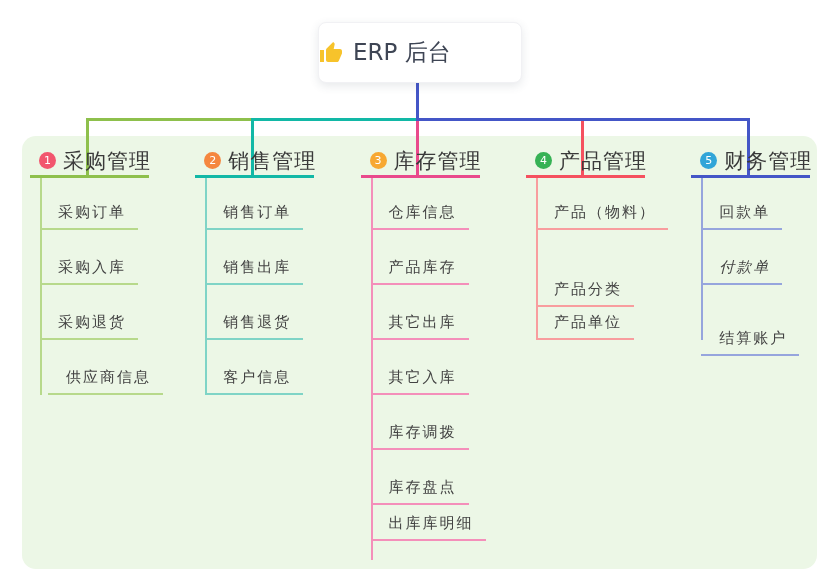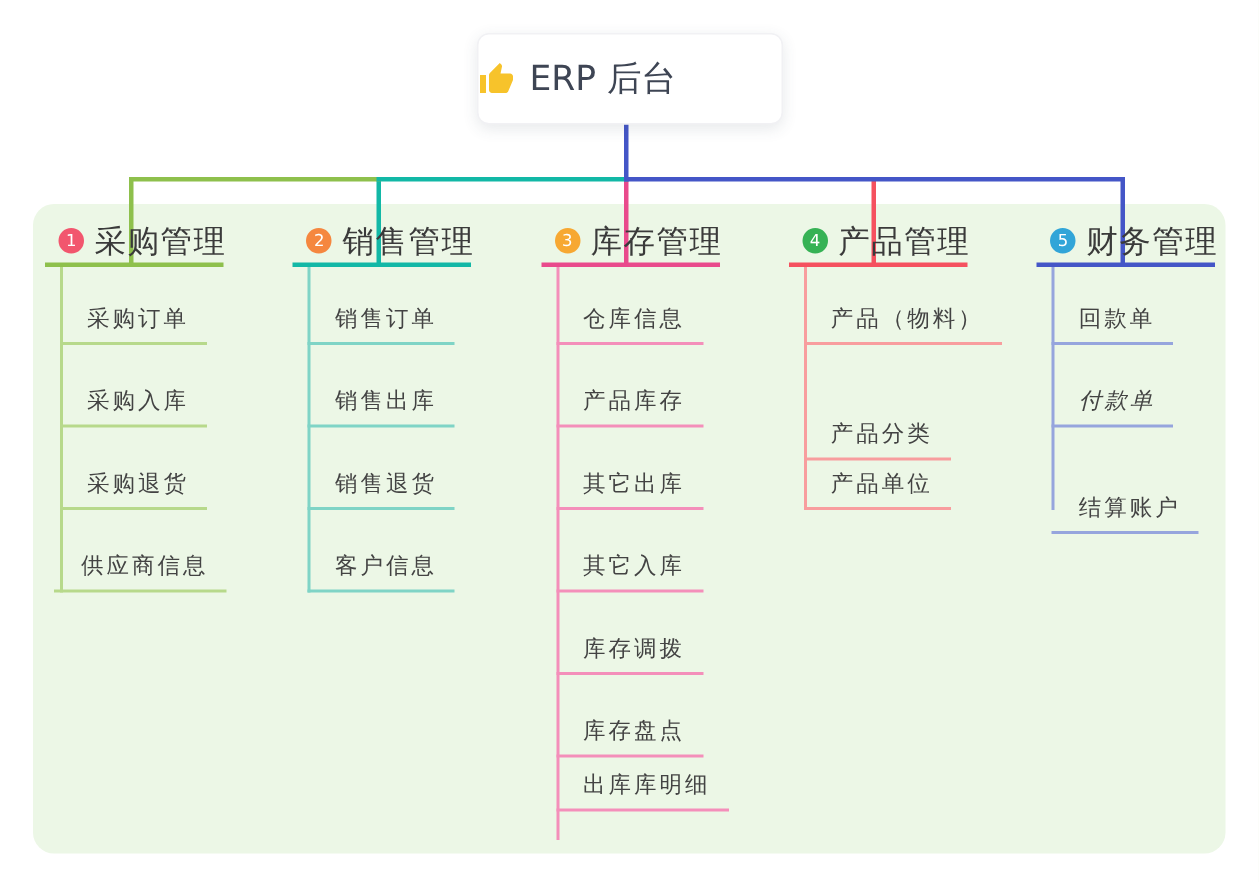--- a/index.html
+++ b/index.html
@@ -127,21 +127,21 @@
     <div class="tree-line" style="left: 40px; top: 178px; height: 217px; background: rgb(183, 217, 139);"></div>
     <div class="item" style="left: 40px; top: 202px; border-bottom-color: rgb(183, 217, 139);">
       <span>采购订单</span>
     </div>
     <div class="item" style="left: 40px; top: 257px; border-bottom-color: rgb(183, 217, 139);">
       <span>采购入库</span>
     </div>
     <div class="item" style="left: 40px; top: 312px; border-bottom-color: rgb(183, 217, 139);">
       <span>采购退货</span>
     </div>
-    <div class="item" style="left: 36px; top: 367px; border-bottom-color: rgb(183, 217, 139);">
+    <div class="item" style="left: 48px; top: 367px; border-bottom-color: rgb(183, 217, 139);">
       <span>供应商信息</span>
     </div>
     <div class="branch-head" style="left: 195.3px; top: 146px; width: 119px; border-bottom-color: rgb(18, 184, 166);">
       <div class="badge" style="background: rgb(245, 135, 63);">2</div>
       <span class="branch-label">销售管理</span>
     </div>
     <div class="tree-line" style="left: 205.3px; top: 178px; height: 217px; background: rgb(127, 212, 198);"></div>
     <div class="item" style="left: 205.3px; top: 202px; border-bottom-color: rgb(127, 212, 198);">
       <span>销售订单</span>
     </div>

